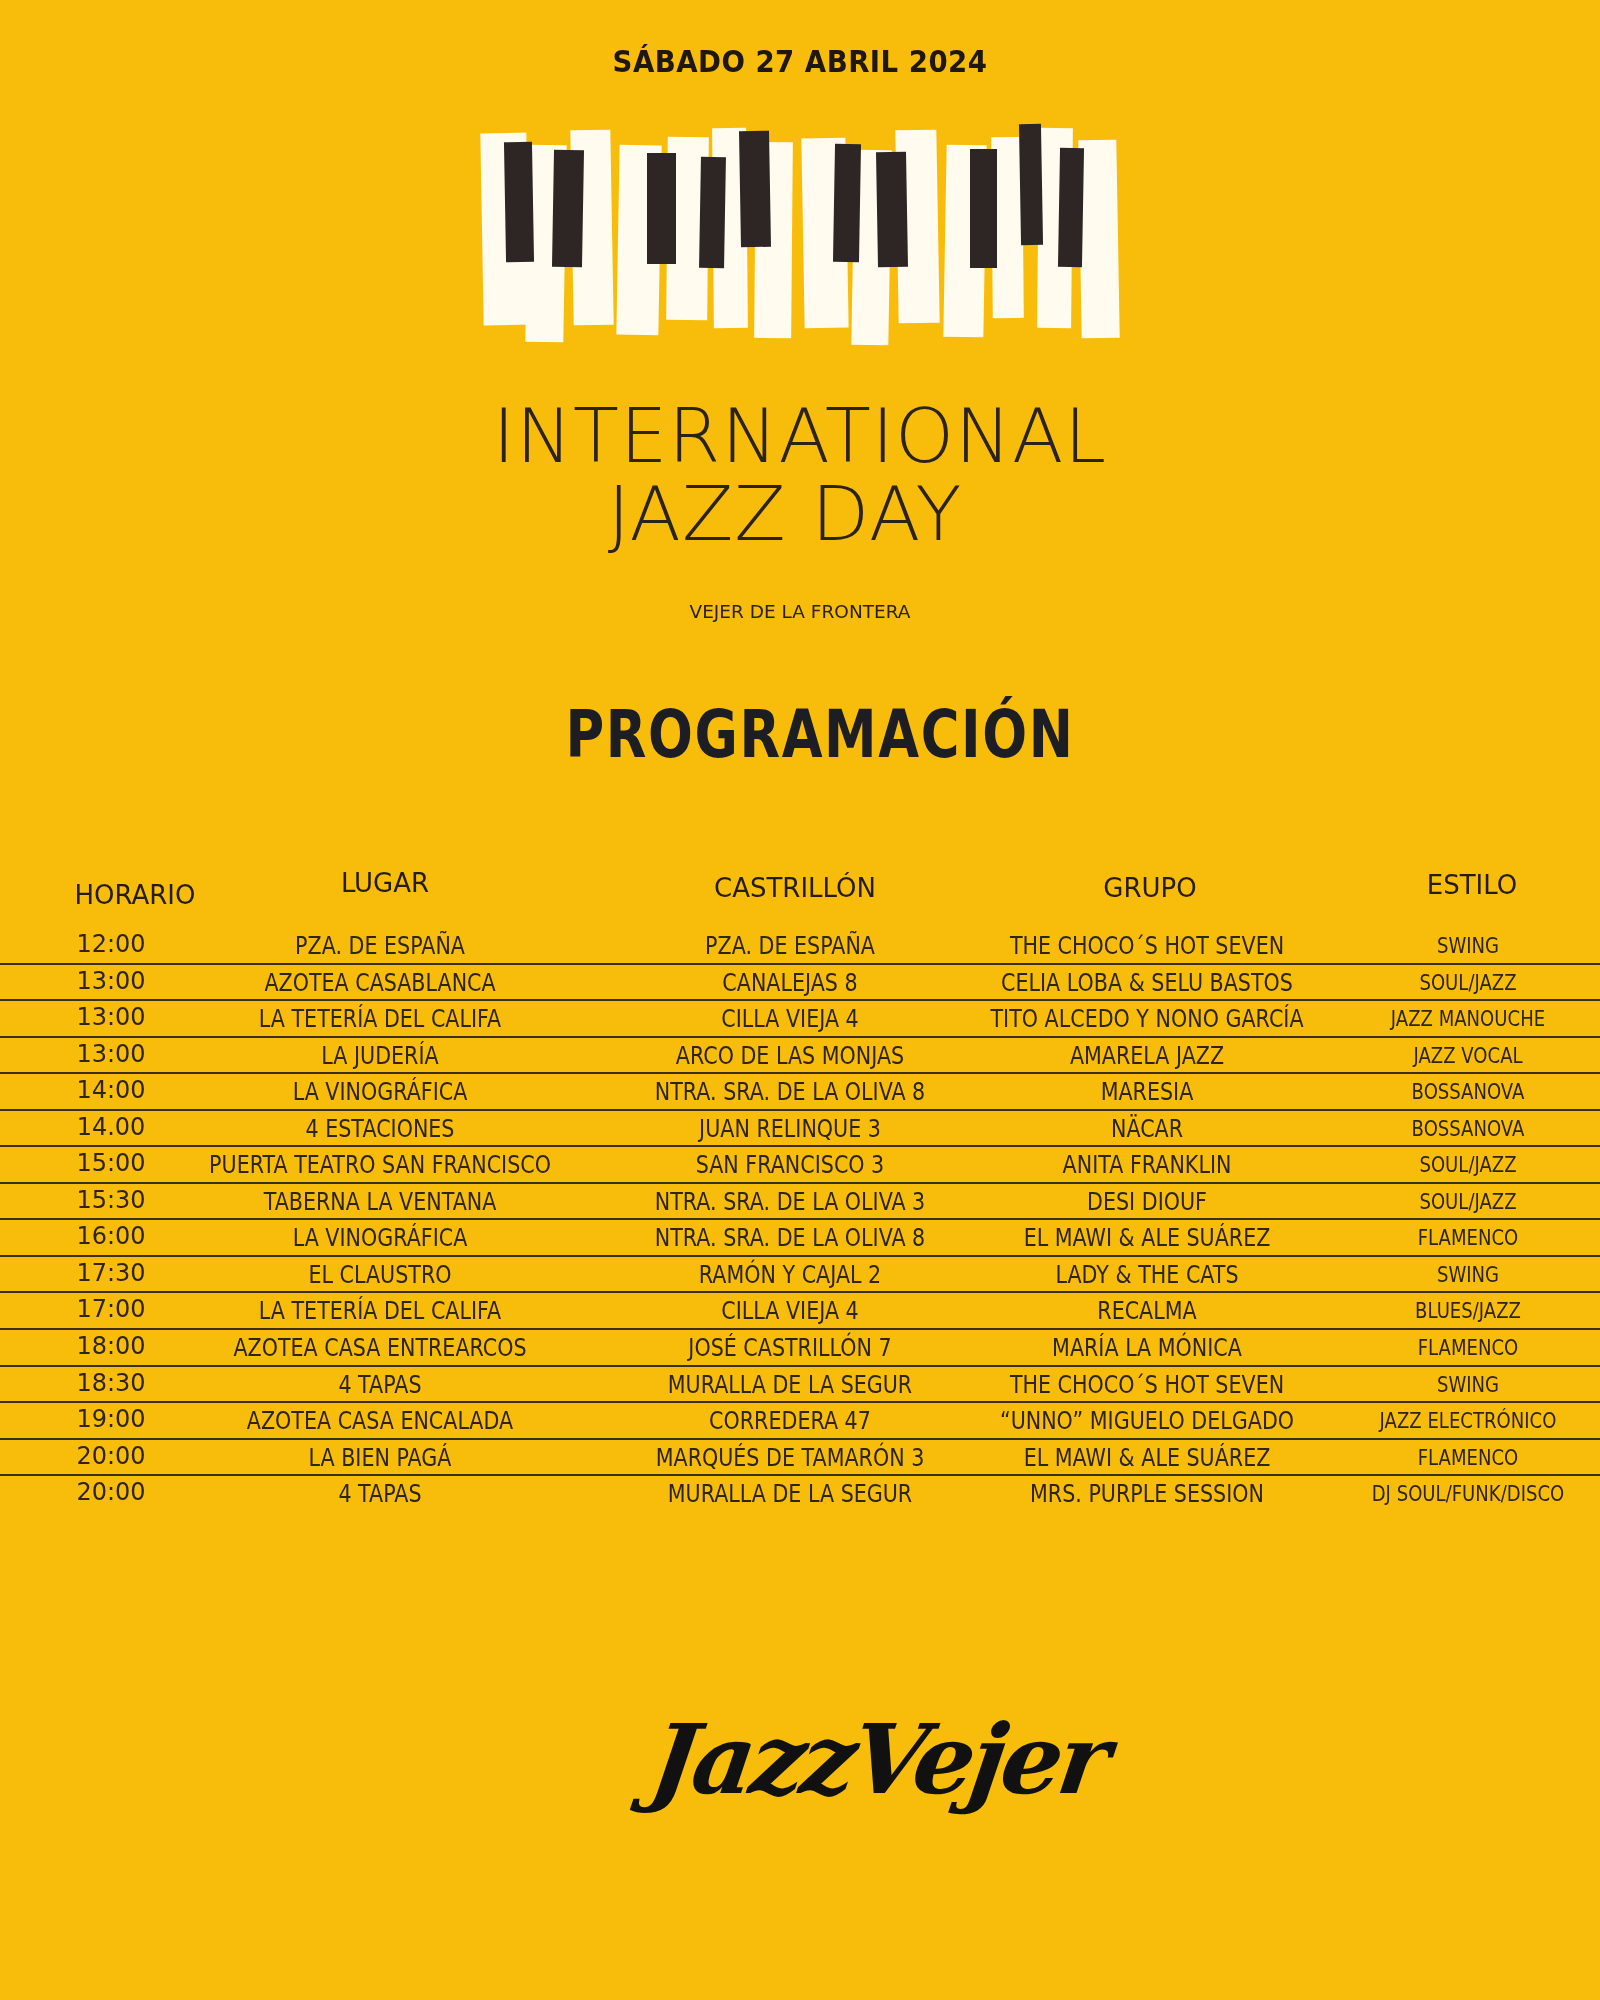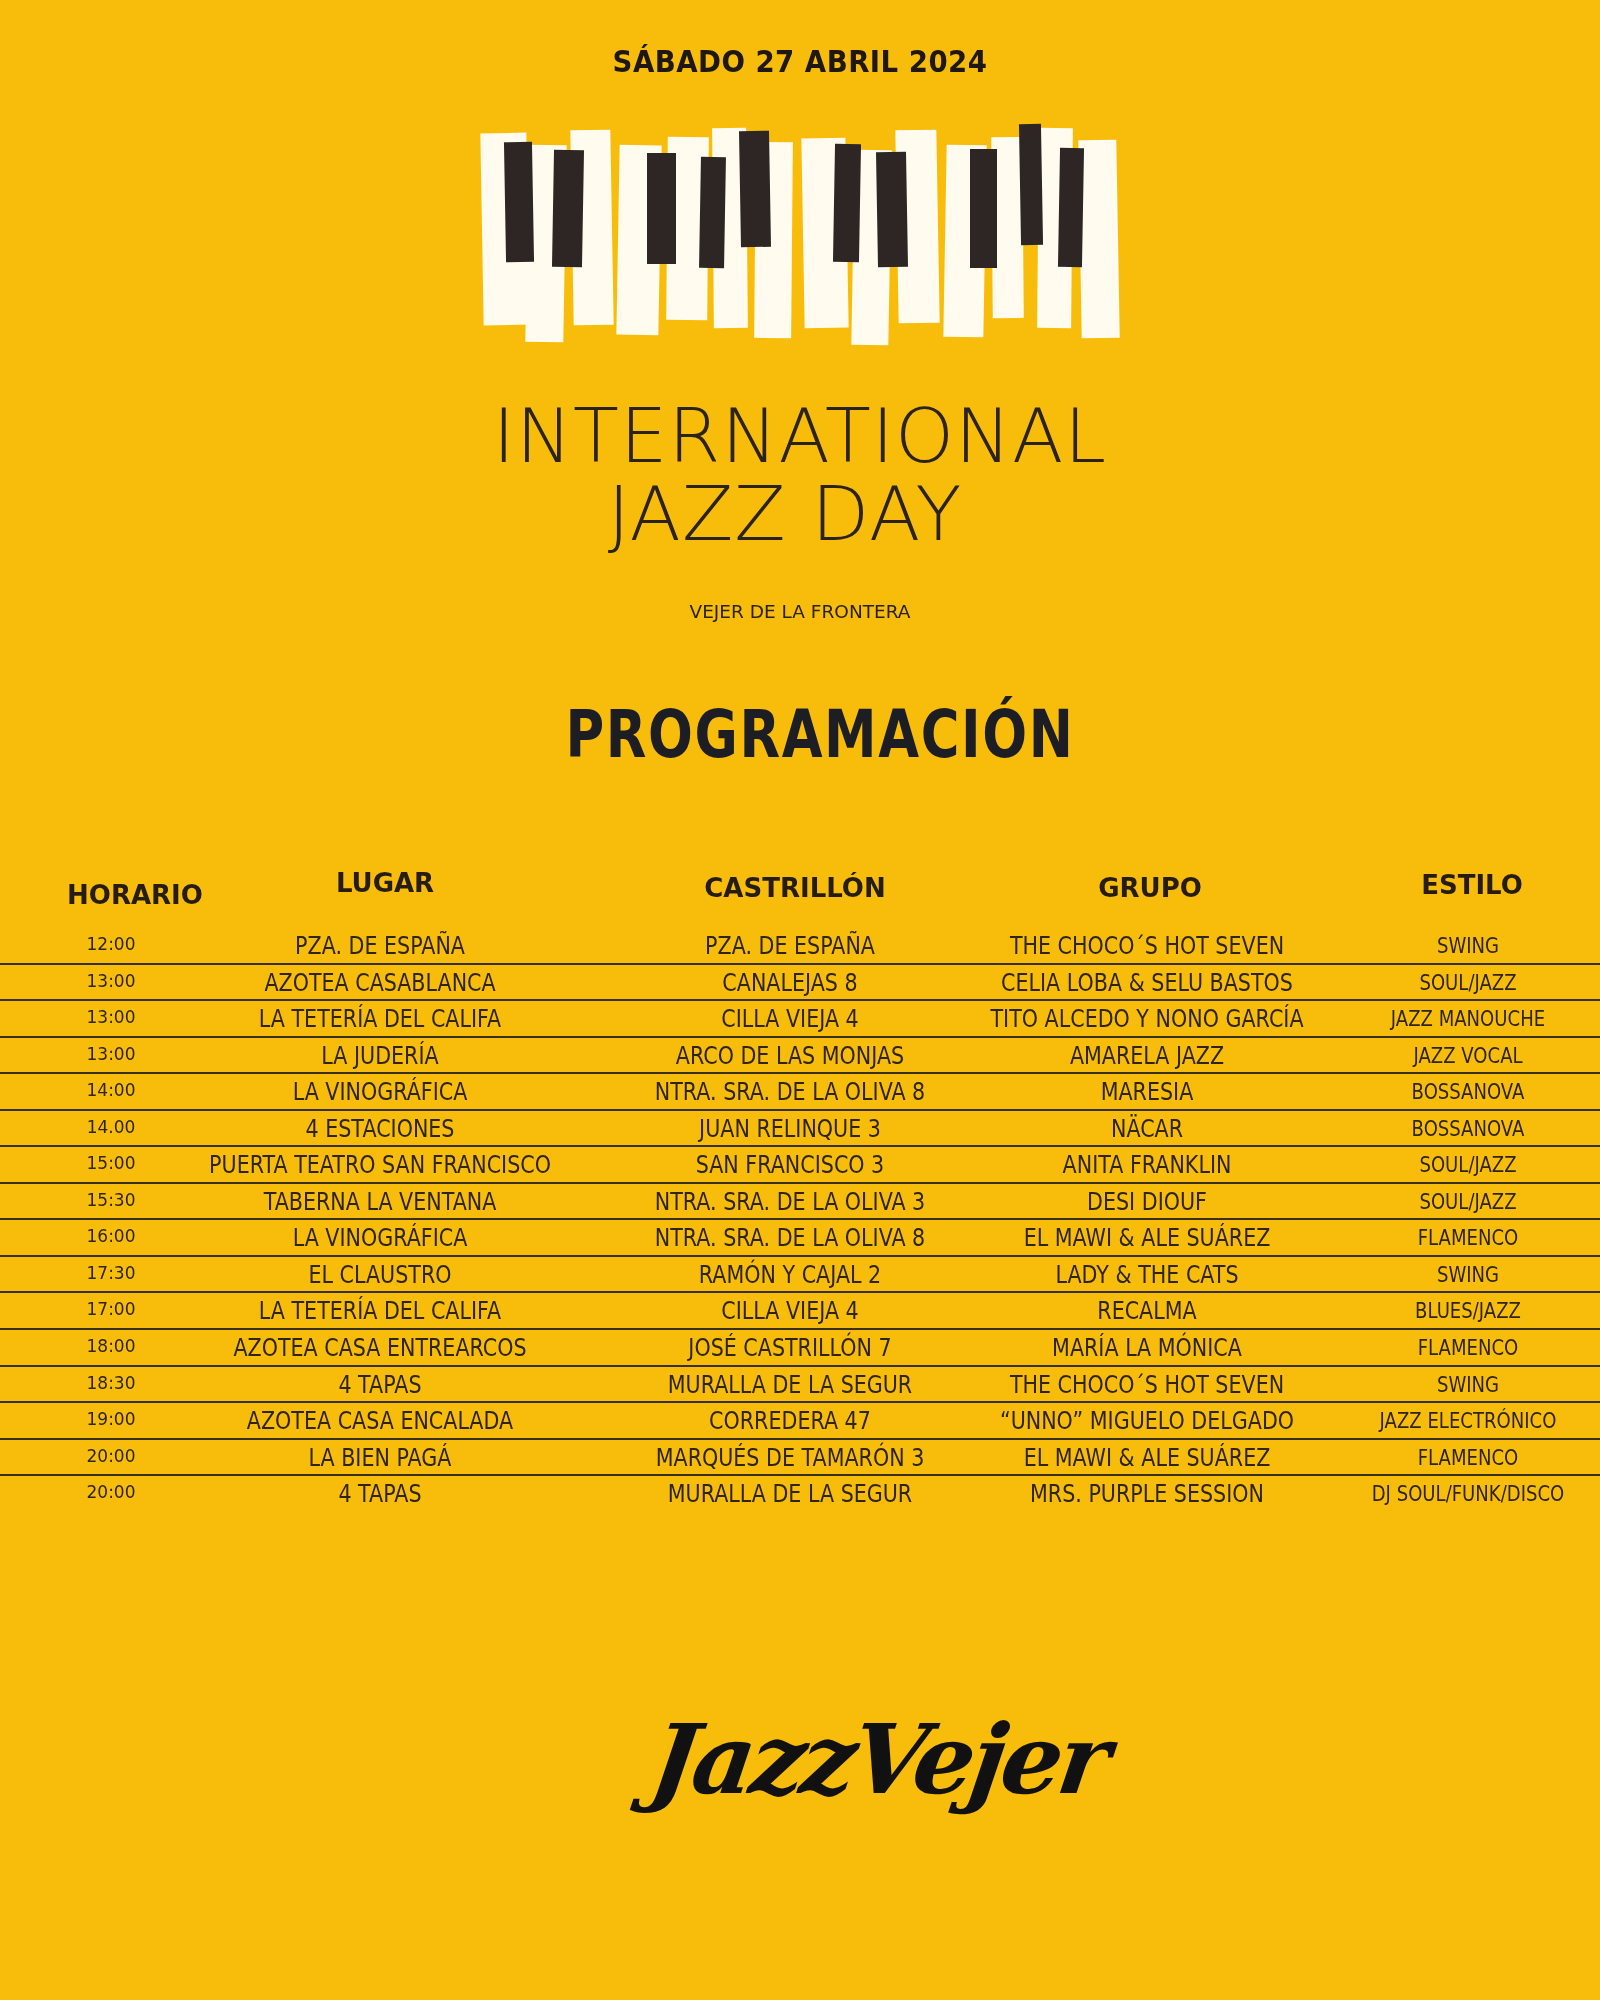--- a/index.html
+++ b/index.html
@@ -29,37 +29,37 @@
   #title-1 { top: 392px; font-size: 75px; }
   #title-2 { top: 470px; font-size: 75px; left: -15px; }
   #subtitle { top: 601px; font-size: 18.5px; font-family: "DejaVu Sans", sans-serif; left: 0; }
   #section-title {
     top: 696px; left: 20px; font-size: 66px; font-weight: bold;
     font-family: "DejaVu Sans", sans-serif; color: #1d1d24;
     transform: scaleX(0.80); letter-spacing: 2px;
   }
 
   .th {
-    position: absolute; font-weight: bold; font-size: 26px;
+    position: absolute; font-weight: normal; font-size: 26px;
     font-family: "DejaVu Sans", sans-serif; transform: translateX(-50%);
     white-space: nowrap; color: #251c14;
   }
 
   #schedule { position: absolute; left: 0; top: 928px; width: 1600px; }
   .row { position: relative; height: 36.55px; }
   .row .divider {
     position: absolute; left: 0; right: 0; bottom: 0; height: 2px;
     background: #3a2f22;
   }
   .cell {
     position: absolute; top: 4px; transform: translateX(-50%);
     white-space: nowrap; font-size: 24px; line-height: 28px;
     font-family: "DejaVu Sans", sans-serif; color: #2e2418;
   }
-  .cell.time { left: 111px; top: 2px; font-size: 17px; }
+  .cell.time { left: 111px; top: 2px; font-size: 24px; }
   .cell.lugar { left: 380px; transform: translateX(-50%) scaleX(0.86); }
   .cell.dir { left: 790px; transform: translateX(-50%) scaleX(0.86); }
   .cell.grupo { left: 1147px; transform: translateX(-50%) scaleX(0.86); }
   .cell.estilo { left: 1468px; font-size: 21px; transform: translateX(-50%) scaleX(0.86); }
 
   #logo {
     left: 652px; top: 1700px; width: 380px; height: 130px;
   }
   #logo-text {
     position: absolute; left: 0; top: 0; width: 380px; text-align: center;

